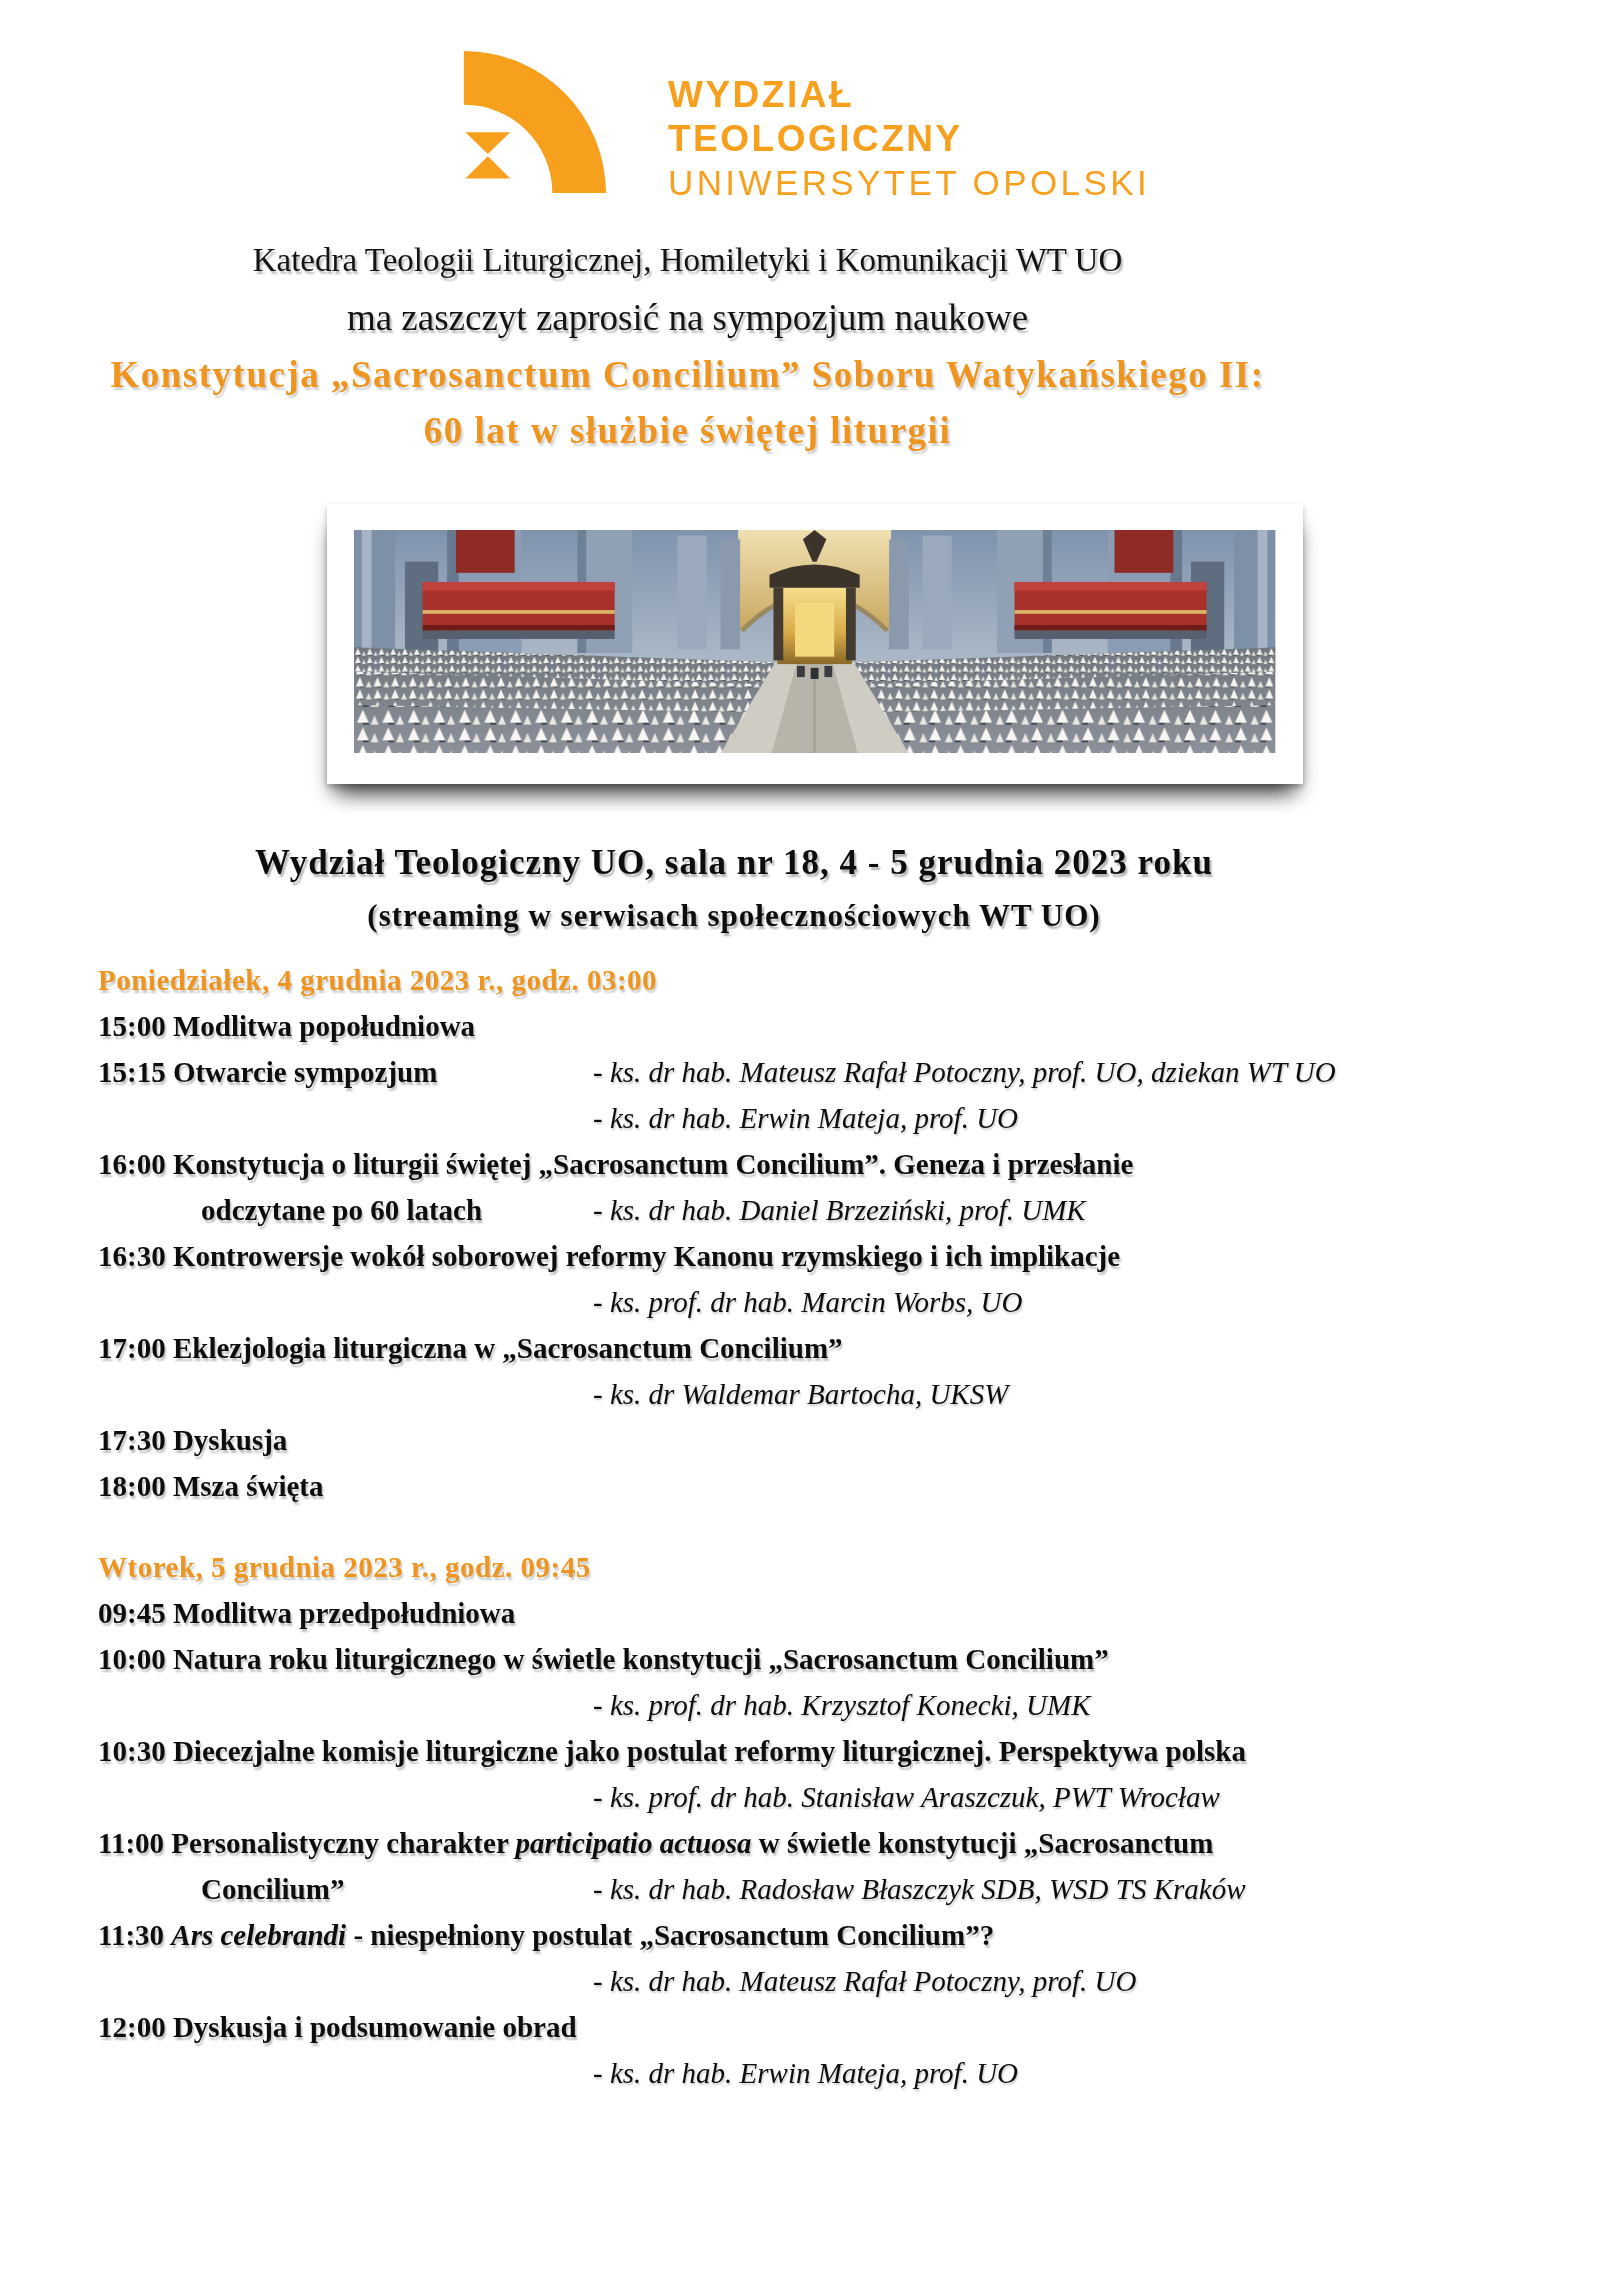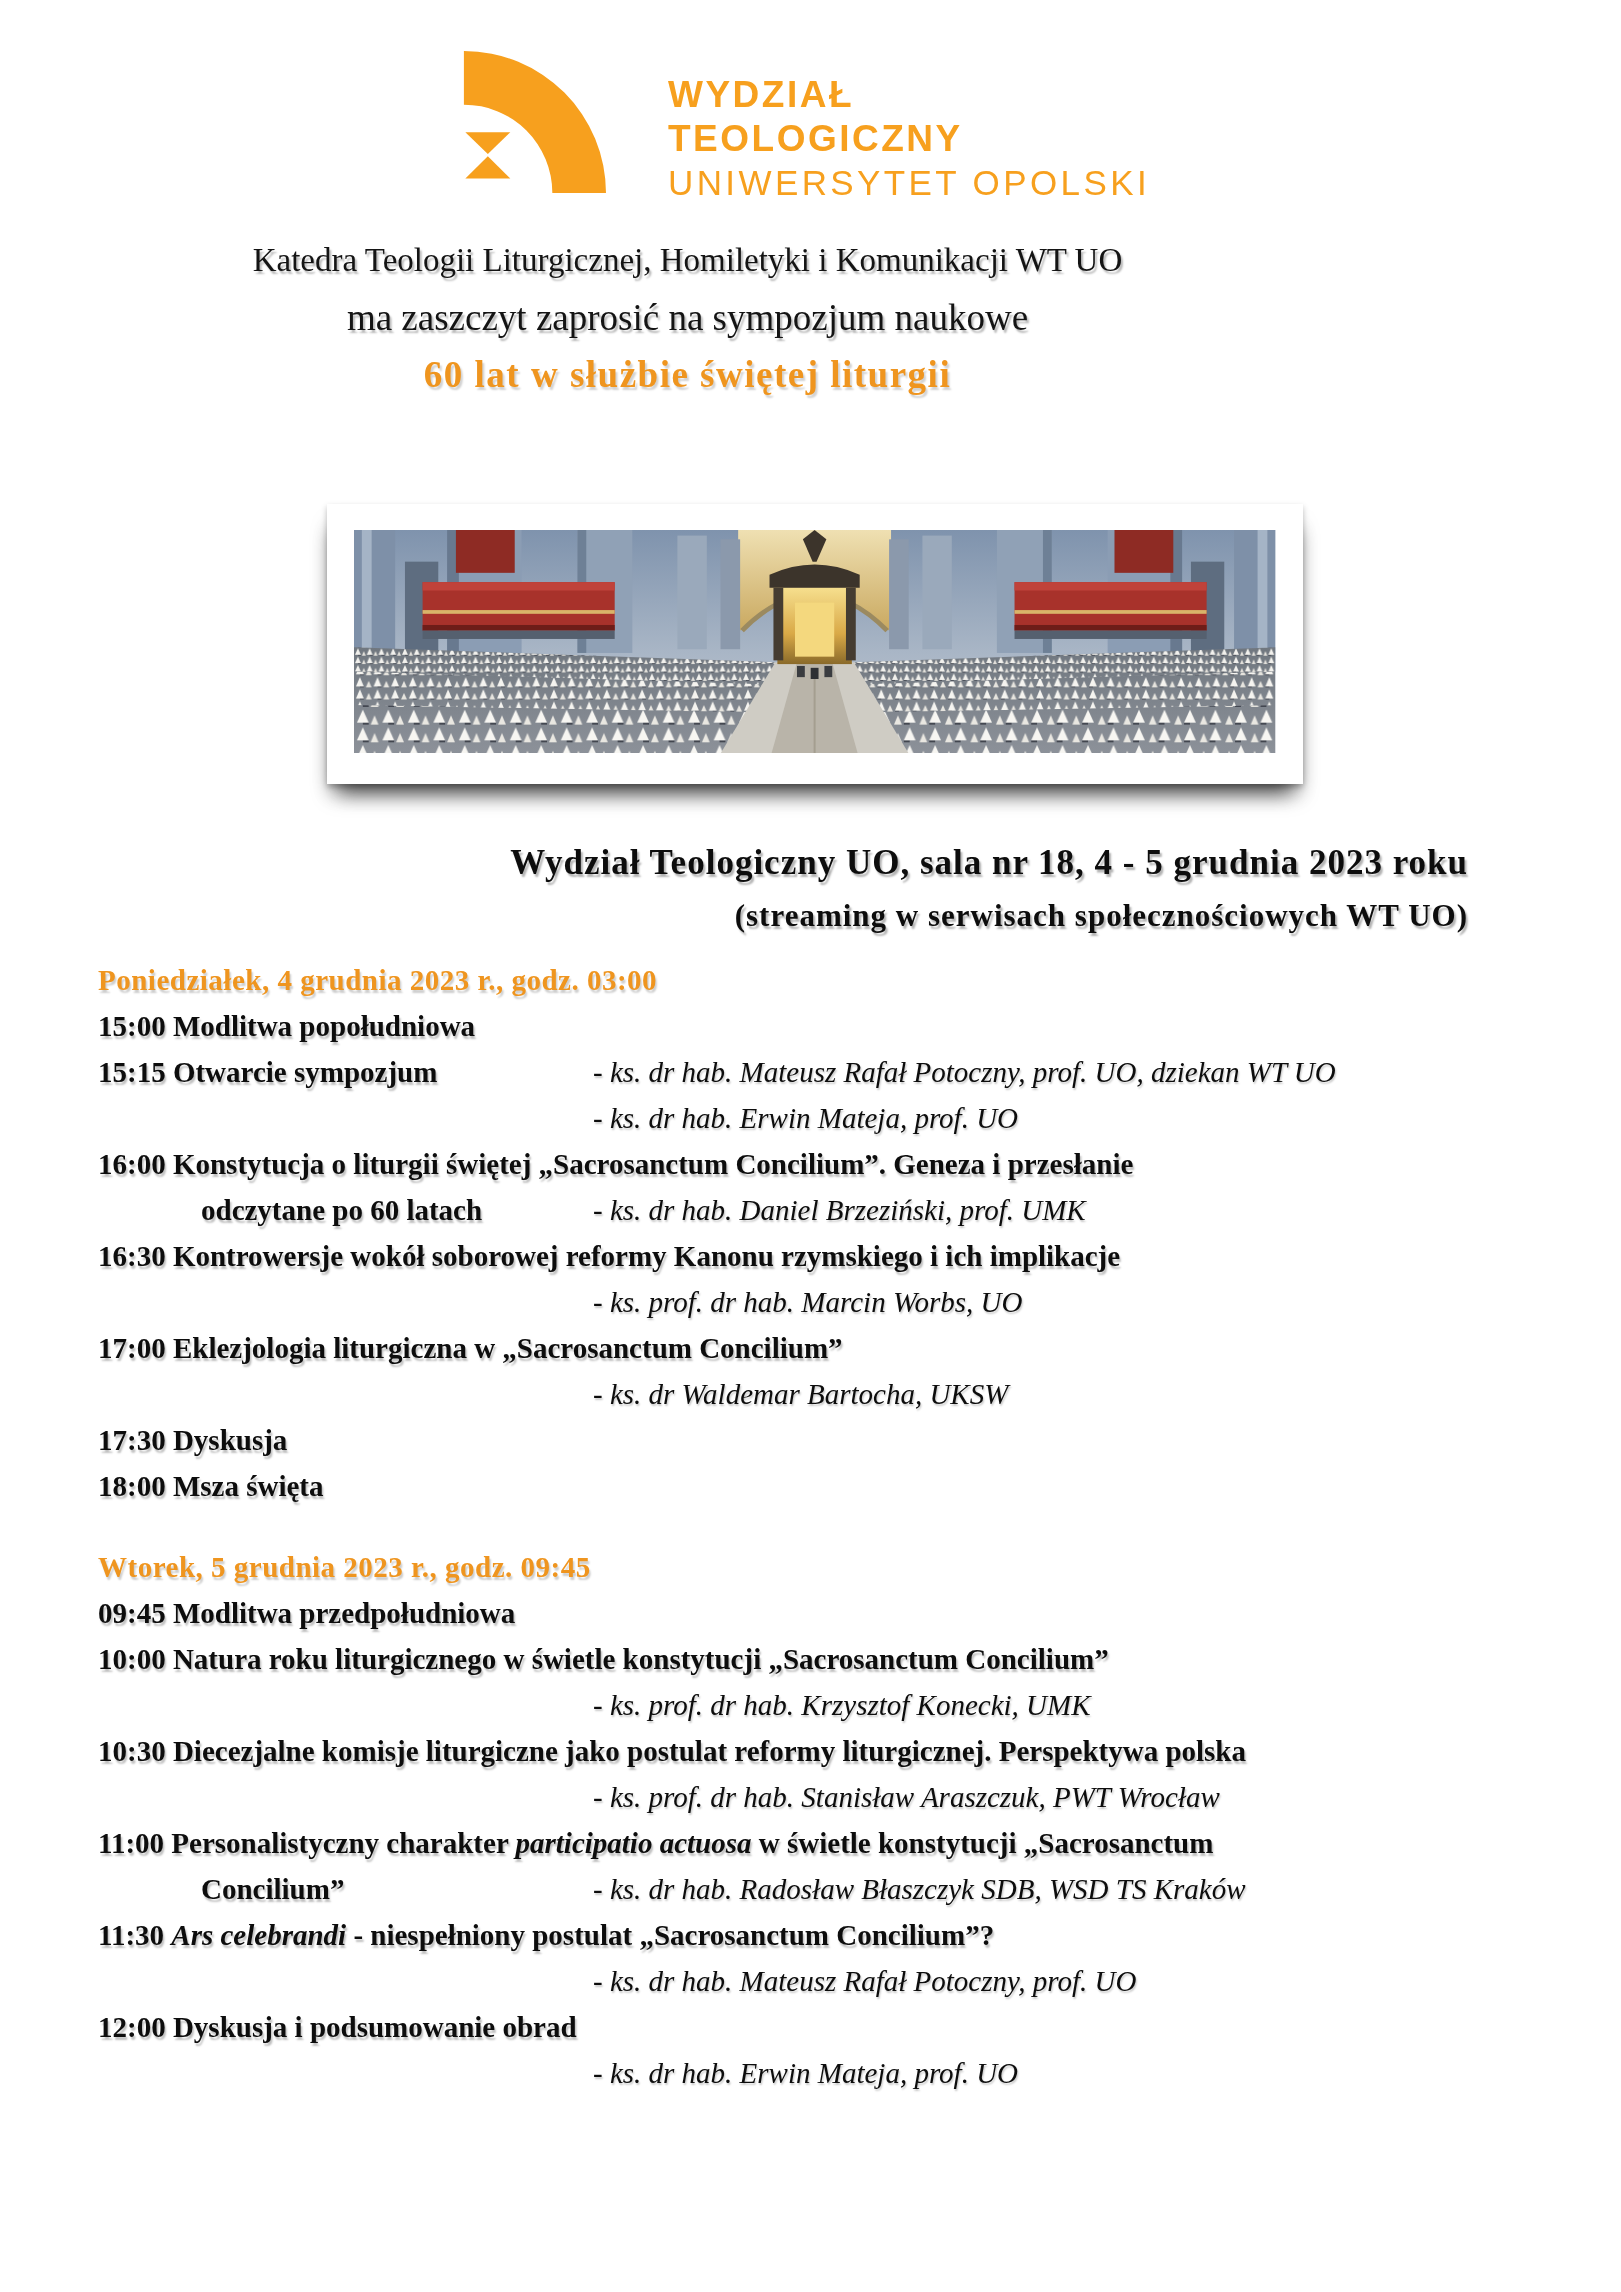--- a/index.html
+++ b/index.html
@@ -31,21 +31,21 @@
              letter-spacing:1.5px;text-shadow:2px 2.9px 2px rgba(0,0,0,0.18);}
 
   
   .photo-frame{position:absolute;top:504px;left:327px;width:976px;height:280px;
                background:#ffffff;padding:25.5px 27.4px 31px 27.4px;
                box-shadow:0 2.9px 5.9px rgba(0,0,0,0.25), 0 15.7px 21.6px -5.9px rgba(0,0,0,0.38),
                           -5.9px 17.6px 17.6px -9.8px rgba(0,0,0,0.30), 5.9px 17.6px 17.6px -9.8px rgba(0,0,0,0.30);}
   .photo-frame svg{display:block;width:100%;height:100%;}
 
   
-  .venue-wrap{position:absolute;top:835px;left:0;width:1468px;text-align:right;}
+  .venue-wrap{position:absolute;top:835px;left:0;width:1468px;text-align:center;}
   .venue-line1{font-size:35px;font-weight:700;line-height:55px;letter-spacing:1px;
                text-shadow:2px 2.9px 2px rgba(0,0,0,0.30);}
   .venue-line2{font-size:31px;font-weight:700;line-height:51px;letter-spacing:1px;
                text-shadow:2px 2.9px 2px rgba(0,0,0,0.30);}
 
   
   #program{position:absolute;top:957px;left:98px;width:1441px;}
   .day-heading{color:var(--orange);font-weight:700;font-size:29px;line-height:46px;
                margin-top:35px;letter-spacing:0.5px;
                text-shadow:1.5px 2.5px 2px rgba(0,0,0,0.20);}
@@ -71,20 +71,21 @@
     <div class="logo-text">
       <div class="logo-l-bold">WYDZIAŁ</div>
       <div class="logo-l-bold">TEOLOGICZNY</div>
       <div class="logo-l-light">UNIWERSYTET OPOLSKI</div>
     </div>
   </header>
 
   <div class="head-text">
     <div class="dept-line">Katedra Teologii Liturgicznej, Homiletyki i Komunikacji WT UO</div>
     <div class="invite-line">ma zaszczyt zaprosić na sympozjum naukowe</div>
+    <div class="sym-title">Konstytucja „Sacrosanctum Concilium” Soboru Watykańskiego II:</div>
     <div class="sym-title">60 lat w służbie świętej liturgii</div>
   </div>
 
   <figure class="photo-frame">
     <svg viewBox="0 0 940 240" preserveAspectRatio="none" aria-hidden="true">
       <defs>
         <linearGradient id="bgGrad" x1="0" y1="0" x2="0" y2="1">
           <stop offset="0" stop-color="#7f93ad"></stop>
           <stop offset="0.55" stop-color="#a9b6c6"></stop>
           <stop offset="1" stop-color="#c6cad1"></stop>

